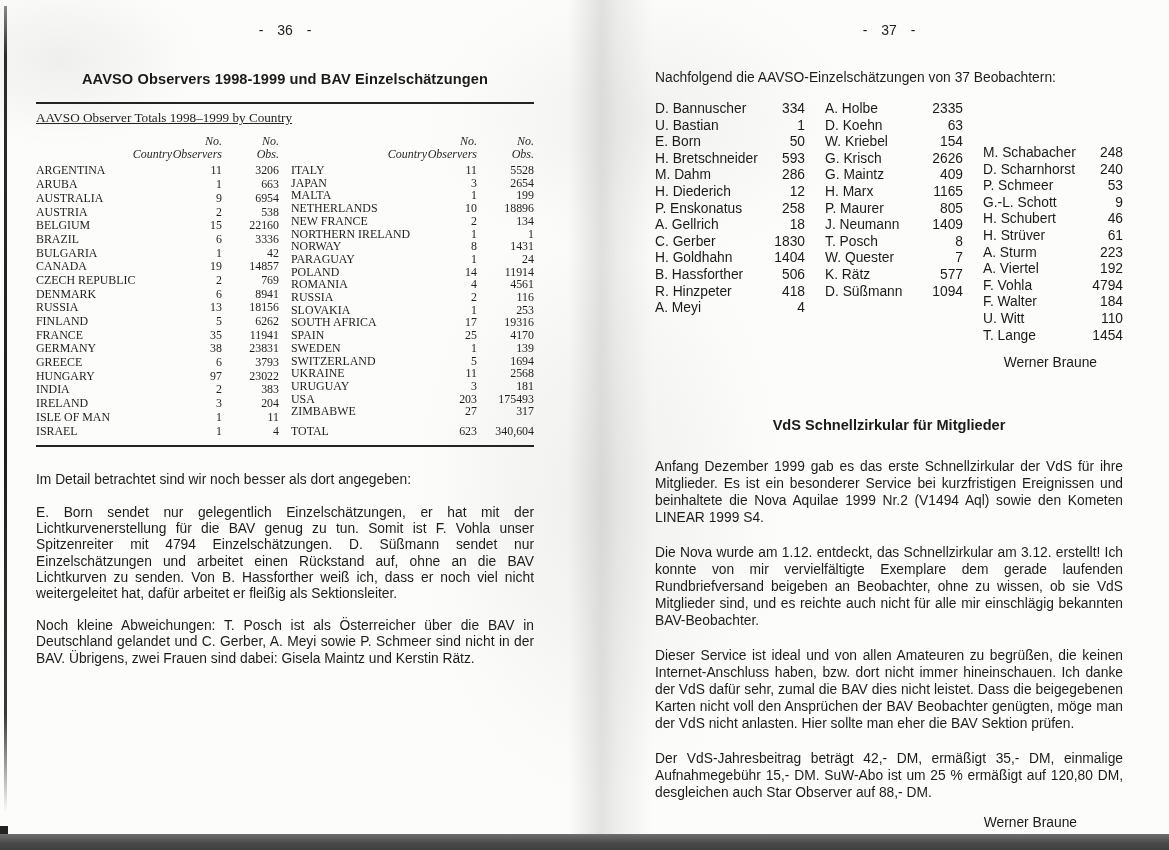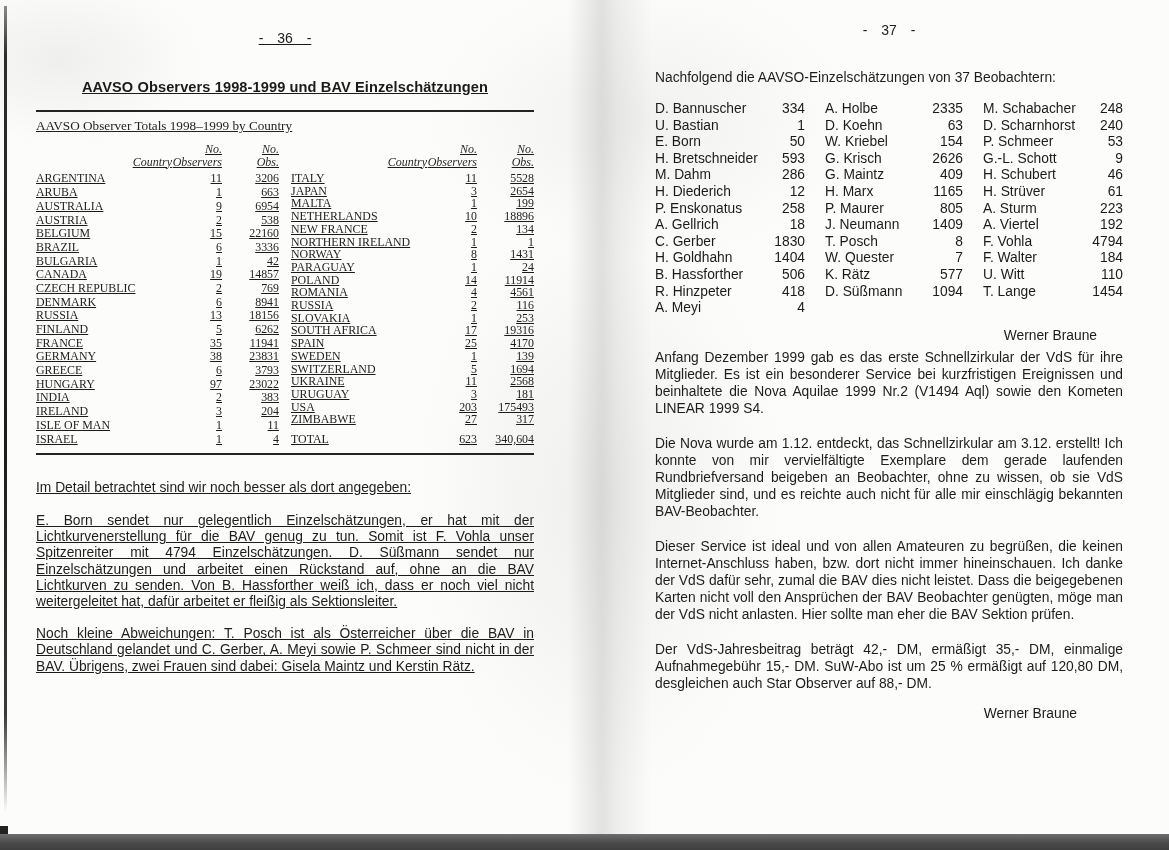--- a/index.html
+++ b/index.html
@@ -23,21 +23,21 @@
     position:absolute; left:568px; top:0; width:84px; height:850px;
     background:linear-gradient(to right, rgba(160,160,158,0) 0%, rgba(150,150,148,.26) 40%, rgba(170,170,168,.18) 58%, rgba(255,255,255,0) 100%);
   }
   .bottom-bar {
     position:absolute; left:0; bottom:0; width:1169px; height:16px;
     background:linear-gradient(to bottom, #6e6e6e 0%, #4a4a4a 55%, #3f3f3f 100%);
   }
   .bottom-nub { position:absolute; left:0; bottom:10px; width:8px; height:14px; background:#222; }
 
   
-  .lp { position:absolute; left:36px;  top:8px; width:498px;text-decoration:underline; }
+  .lp { position:absolute; left:36px;  top:0; width:498px; }
   .rp { position:absolute; left:655px; top:0; width:468px; }
 
   .pagenum { margin-top:22px; text-align:center; font-size:14px; word-spacing:10px; color:#222; }
   .head1 { margin-top:33px; text-align:center; font-weight:bold; font-size:14.6px; letter-spacing:.1px; }
   .para { font-size:13.8px; line-height:18px; text-align:justify; color:#1d1d1d; }
   .lp .intro { margin-top:19px; line-height:18.6px; }
 
   .rule { border:none; border-top:2px solid #242424; margin:0; }
   .rule-top { margin-top:15px; }
   .rule-bottom { margin-top:7px; }
@@ -60,27 +60,27 @@
   .ctables td + td { text-align:right; }
   .ctables thead tr:last-child th { padding-bottom:4px; }
   .ctables tfoot td { padding-top:7px; }
 
   .lp-paras { margin-top:25px; }
   .lp-paras .para { line-height:16.2px; margin:0 0 16px 0; }
   .lp-paras .para.first { margin-bottom:17px; }
 
   .rp .intro { margin-top:31px; text-align:left; }
   .obs-cols { display:flex; margin-top:14px; justify-content:space-between;gap:12px; }
-  .obs-col1 { width:150px; } .obs-col2 { width:138px; } .obs-col3 { width:140px; }
+  .obs-col1 { width:150px; } .obs-col2 { width:138px; } .obs-col3 { width:140px;margin-top:44px; }
   .obs-row { display:flex; justify-content:space-between; font-size:13.8px; line-height:16.6px; }
   .obs-name { white-space:nowrap; }
   .obs-val { text-align:right; }
   .sig1 { margin-top:11px; text-align:right; padding-right:26px; font-size:13.8px; }
   .head2 { margin-top:47px; text-align:center; font-weight:bold; font-size:14.6px; }
-  .rp-paras { margin-top:6px; }
+  .rp-paras { margin-top:25px; }
   .rp-paras .para { line-height:17px; margin:0 0 18px 0; }
   .sig2 { text-align:right; padding-right:46px; font-size:13.8px; margin-top:-4px; }
 </style>
 </head>
 <body>
 
 <div class="scan">
   <div class="edge-line"></div>
   <div class="gutter-shadow"></div>
 
@@ -509,20 +509,21 @@
           </div>
           <div class="obs-row">
             <span class="obs-name">T. Lange</span>
             <span class="obs-val">1454</span>
           </div>
         </div>
     </div>
 
     <div class="sig1">Werner Braune</div>
 
+    <div class="head2">VdS Schnellzirkular für Mitglieder</div>
 
     <div class="rp-paras" id="rp-paras">
         <p class="para">Anfang Dezember 1999 gab es das erste Schnellzirkular der VdS für ihre Mitglieder. Es ist ein besonderer Service bei kurzfristigen Ereignissen und beinhaltete die Nova Aquilae 1999 Nr.2 (V1494 Aql) sowie den Kometen LINEAR 1999 S4.</p>
         <p class="para">Die Nova wurde am 1.12. entdeckt, das Schnellzirkular am 3.12. erstellt! Ich konnte von mir vervielfältigte Exemplare dem gerade laufenden Rundbriefversand beigeben an Beobachter, ohne zu wissen, ob sie VdS Mitglieder sind, und es reichte auch nicht für alle mir einschlägig bekannten BAV-Beobachter.</p>
         <p class="para">Dieser Service ist ideal und von allen Amateuren zu begrüßen, die keinen Internet-Anschluss haben, bzw. dort nicht immer hineinschauen. Ich danke der VdS dafür sehr, zumal die BAV dies nicht leistet. Dass die beigegebenen Karten nicht voll den Ansprüchen der BAV Beobachter genügten, möge man der VdS nicht anlasten. Hier sollte man eher die BAV Sektion prüfen.</p>
         <p class="para">Der VdS-Jahresbeitrag beträgt 42,- DM, ermäßigt 35,- DM, einmalige Aufnahmegebühr 15,- DM. SuW-Abo ist um 25 % ermäßigt auf 120,80 DM, desgleichen auch Star Observer auf 88,- DM.</p>
       </div>
 
     <div class="sig2">Werner Braune</div>
   </div>

